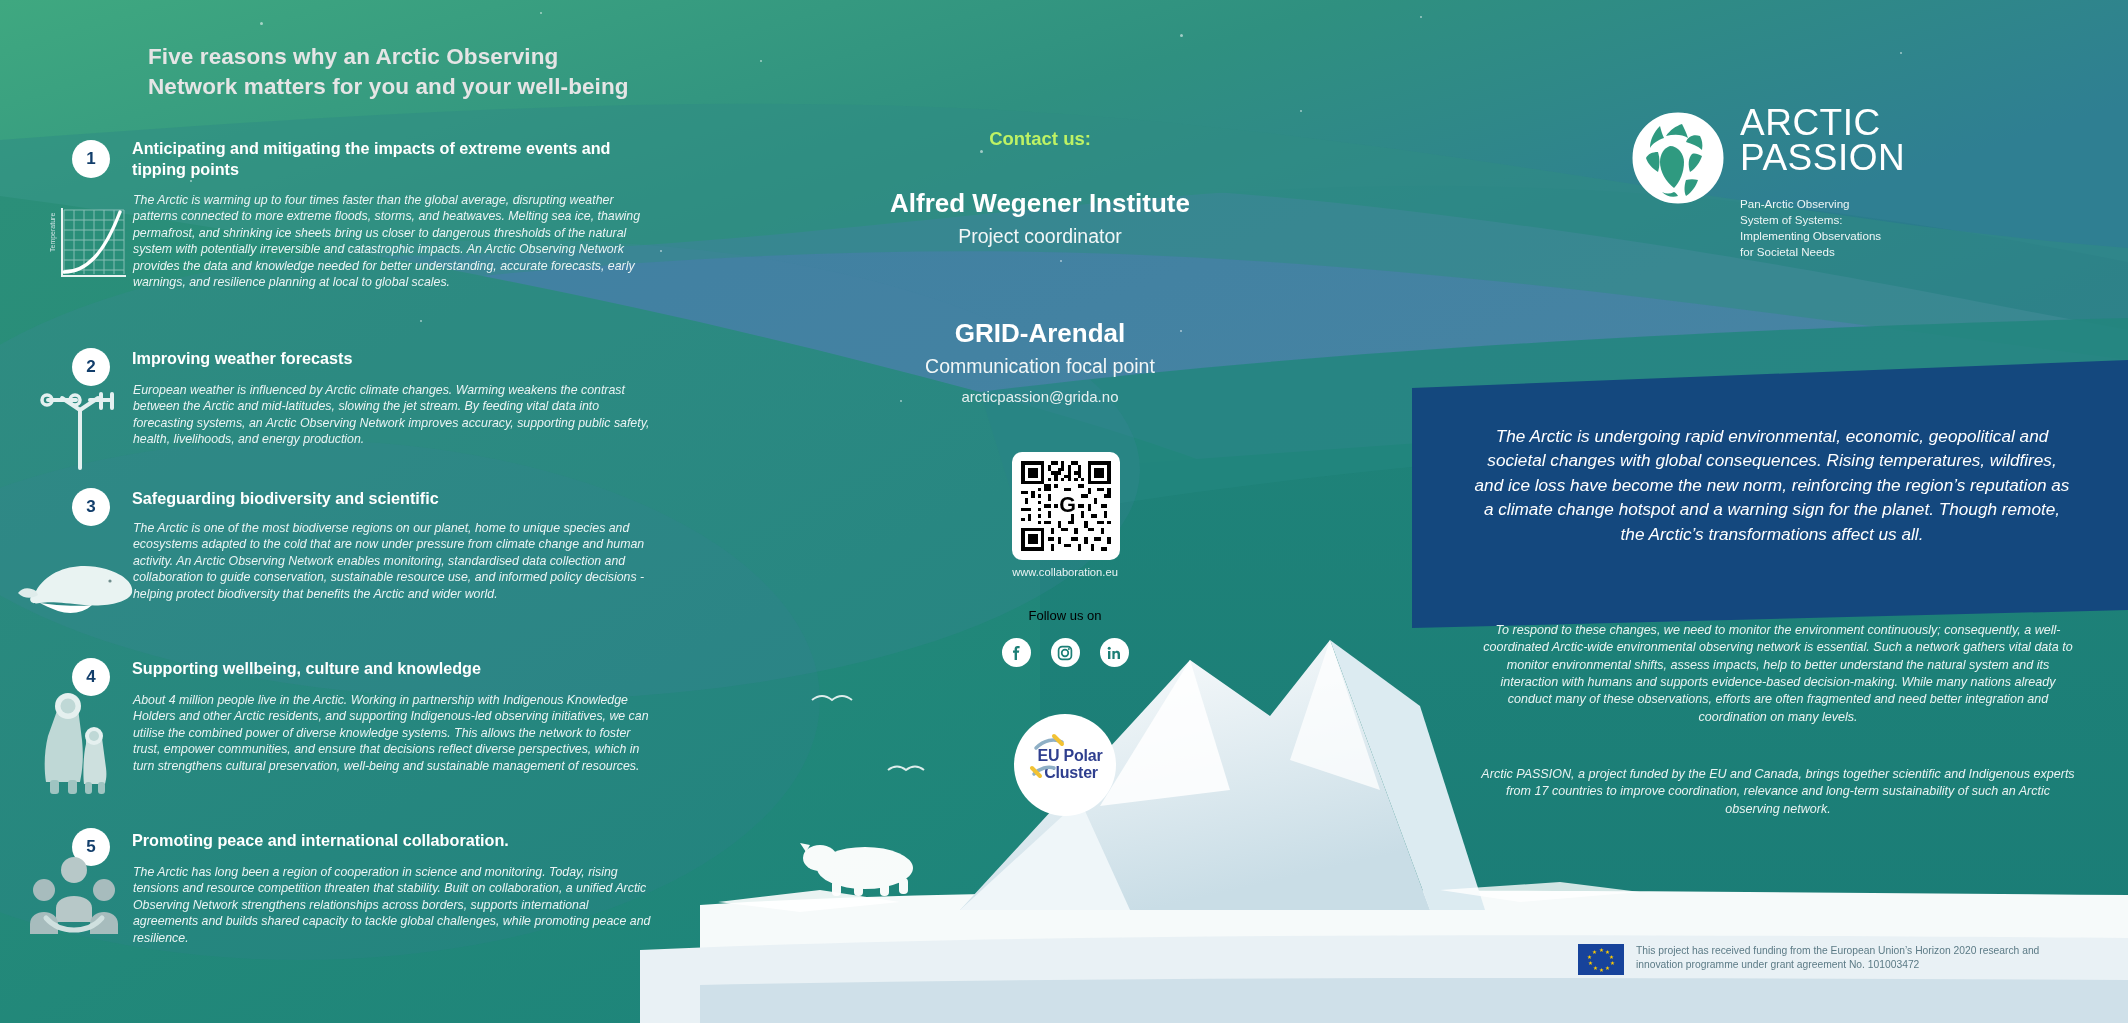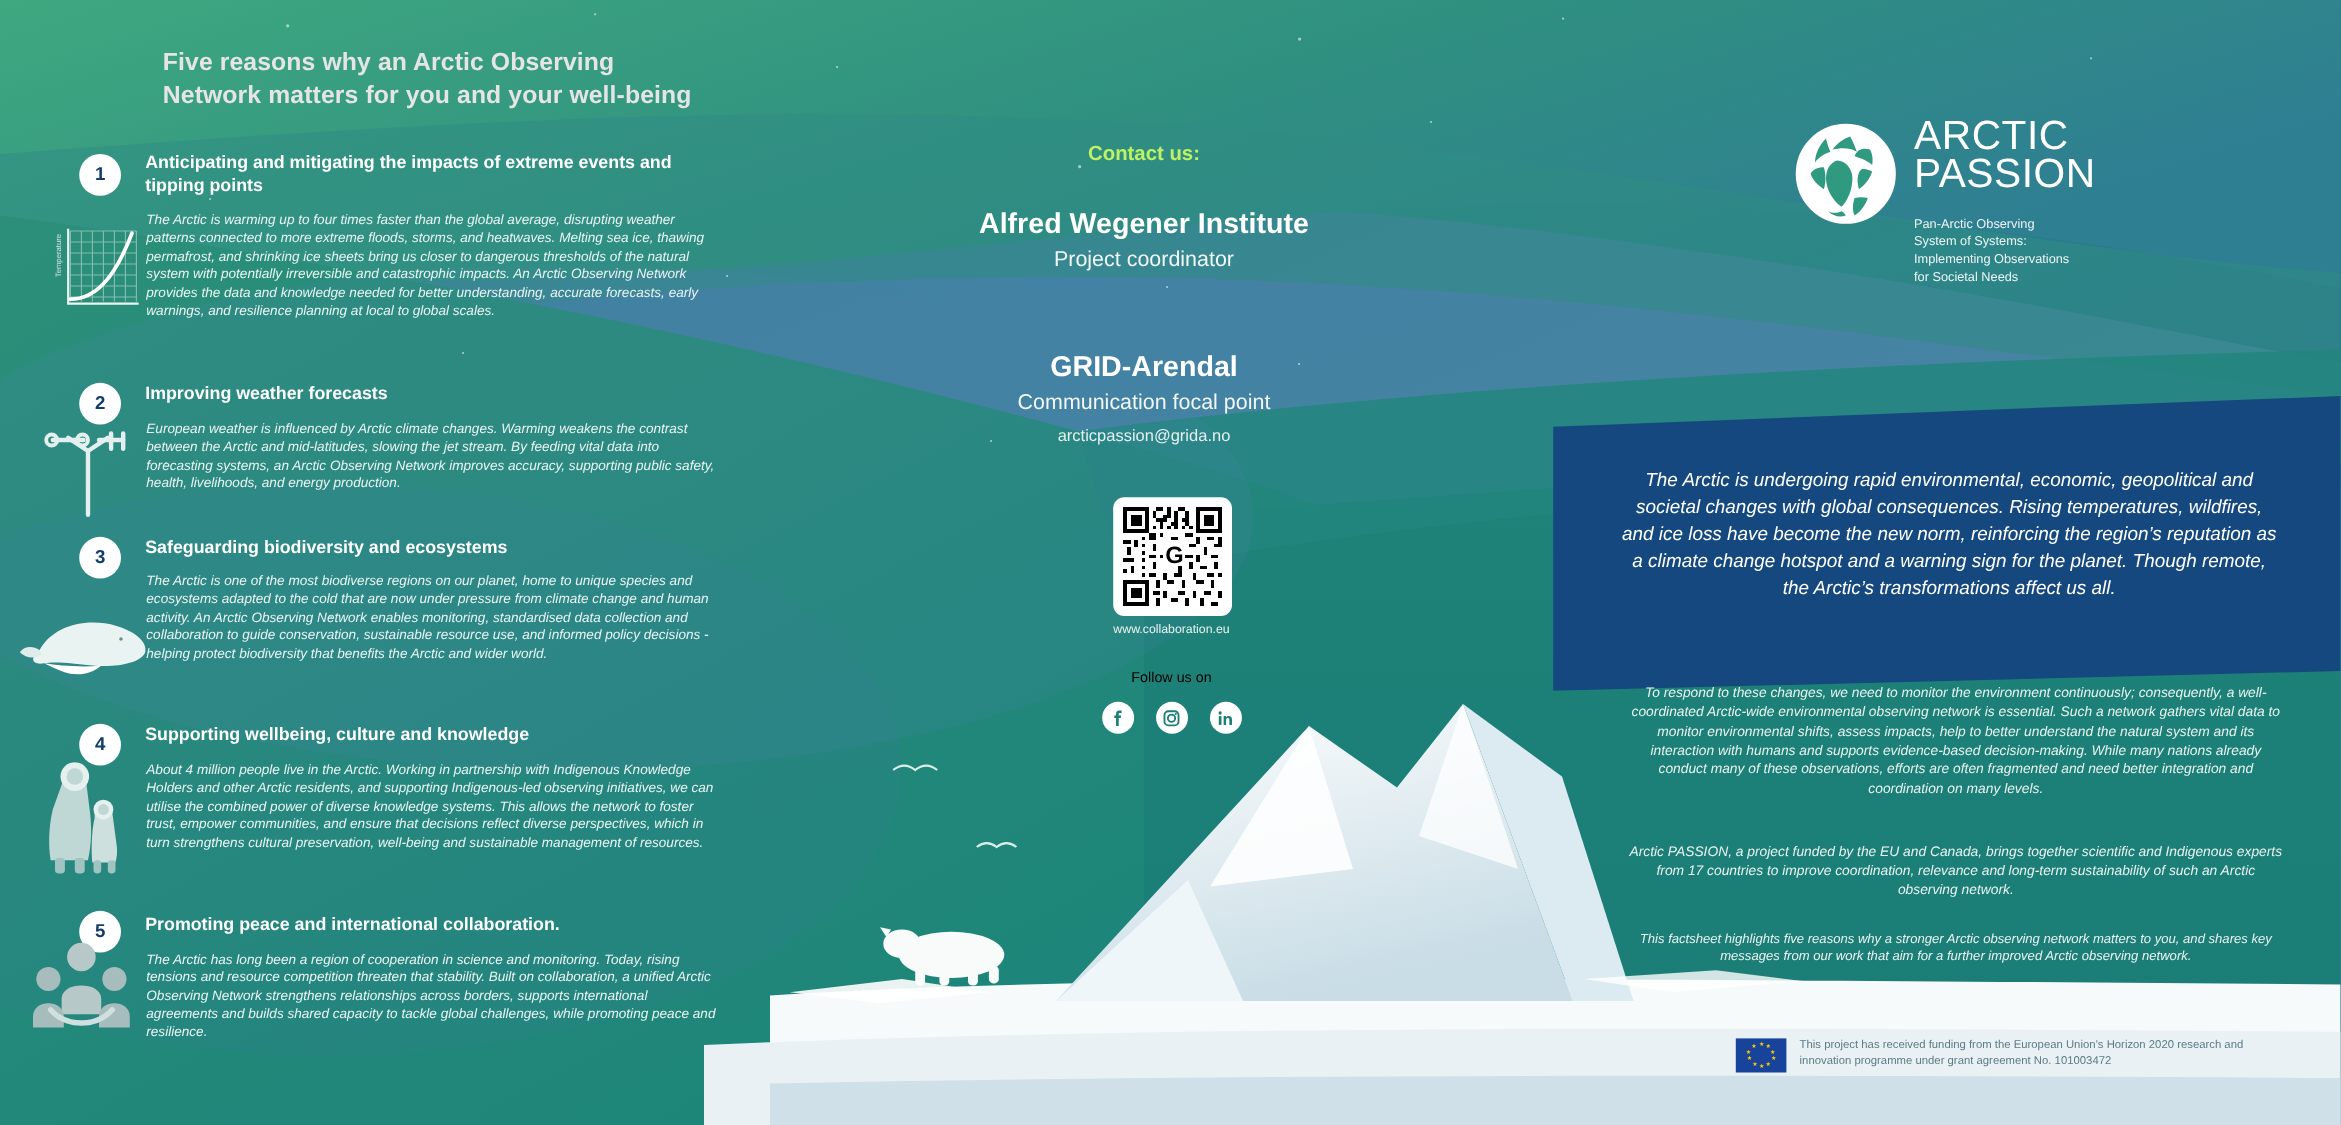--- a/index.html
+++ b/index.html
@@ -261,21 +261,21 @@
           <path d="M67,6 V20"></path>
           <path d="M78,6 V20"></path>
         </g>
         <circle cx="13" cy="12" r="5" fill="none" stroke="#e4f0f0" stroke-width="3.5"></circle>
         <circle cx="41" cy="12" r="5" fill="none" stroke="#e4f0f0" stroke-width="3.5"></circle>
       </svg>
     </div>
 
     <div class="reason">
       <div class="num-badge" style="top:488px;">3</div>
-      <div class="r-title" style="top:488px;">Safeguarding biodiversity and ecosystems</div>
+      <div class="r-title" style="top:488px;">Safeguarding biodiversity and scientific</div>
       <div class="r-body" style="top:520px;">The Arctic is one of the most biodiverse regions on our planet, home to unique species and ecosystems adapted to the cold that are now under pressure from climate change and human activity. An Arctic Observing Network enables monitoring, standardised data collection and collaboration to guide conservation, sustainable resource use, and informed policy decisions - helping protect biodiversity that benefits the Arctic and wider world.</div>
       <svg class="r-icon" style="left:14px;top:545px;" width="124" height="86" viewBox="0 0 124 86">
         <path d="M22,46 C34,24 64,16 92,24 C112,30 120,40 118,48 C114,58 92,62 70,60
                  C52,58 36,56 26,58 C16,60 12,54 22,46 Z" fill="#e9f3f2"></path>
         <path d="M26,58 C40,60 60,62 78,60 C70,68 56,70 44,66 C36,63 30,60 26,58 Z" fill="#ffffff"></path>
         <path d="M22,46 C16,42 8,42 4,48 C10,54 18,54 24,50 Z" fill="#dfeceb"></path>
         <circle cx="96" cy="36" r="1.6" fill="#6f8d8c"></circle>
       </svg>
     </div>
 
@@ -449,20 +449,30 @@
     </div>
     <div class="social">
       <svg width="16" height="16" viewBox="0 0 16 16">
         <rect x="2" y="6" width="2.4" height="8" fill="#1c7f76"></rect>
         <circle cx="3.2" cy="3.2" r="1.5" fill="#1c7f76"></circle>
         <path d="M6.4 6h2.3v1.1c.4-.7 1.2-1.3 2.4-1.3 1.9 0 2.9 1.2 2.9 3.4V14h-2.4V9.6c0-1.1-.4-1.8-1.4-1.8-.8 0-1.3.6-1.5 1.2-.1.2-.1.5-.1.8V14H6.4z" fill="#1c7f76"></path>
       </svg>
     </div>
   </div>
 
+  <div class="eupc">
+    <svg width="102" height="102" viewBox="0 0 102 102" style="position:absolute;left:0;top:0;">
+      <path d="M22,34 C30,26 40,24 48,28" stroke="#8fb0c6" stroke-width="3.5" fill="none" stroke-linecap="round"></path>
+      <path d="M40,22 L48,30" stroke="#f2c233" stroke-width="4" stroke-linecap="round"></path>
+      <path d="M20,60 C26,54 34,52 40,54" stroke="#8fb0c6" stroke-width="3.5" fill="none" stroke-linecap="round"></path>
+      <path d="M18,54 L26,62" stroke="#f2c233" stroke-width="4" stroke-linecap="round"></path>
+    </svg>
+    <div class="eupc-t1" style="margin-left:10px;">EU Polar</div>
+    <div class="eupc-t2" style="margin-left:12px;">Cluster</div>
+  </div>
 
   <div class="logo-box">
     <svg class="logo-globe" viewBox="0 0 96 96">
       <circle cx="48" cy="48" r="44" fill="#ffffff"></circle>
       <circle cx="48" cy="48" r="44" fill="none" stroke="#ffffff" stroke-width="3"></circle>
       <g fill="#2f9a80">
         <path d="M48,6 C26,8 9,26 7,47 C6,58 10,69 18,77 C14,66 16,54 22,44 C30,30 42,20 56,14 C53,10 50,7 48,6 Z" opacity="0"></path>
       </g>
       <g fill="#2f9a80">
         <path d="M30,16 C24,22 20,30 20,38 C22,34 28,30 34,28 C32,24 31,20 30,16 Z"></path>
@@ -486,21 +496,20 @@
       <div>for Societal Needs</div>
     </div>
   </div>
 
   <div class="statement">
     <div class="statement-text">The Arctic is undergoing rapid environmental, economic, geopolitical and societal changes with global consequences. Rising temperatures, wildfires, and ice loss have become the new norm, reinforcing the region’s reputation as a climate change hotspot and a warning sign for the planet. Though remote, the Arctic’s transformations affect us all.</div>
   </div>
 
   <div class="rp" style="top:622px;">To respond to these changes, we need to monitor the environment continuously; consequently, a well-coordinated Arctic-wide environmental observing network is essential. Such a network gathers vital data to monitor environmental shifts, assess impacts, help to better understand the natural system and its interaction with humans and supports evidence-based decision-making. While many nations already conduct many of these observations, efforts are often fragmented and need better integration and coordination on many levels.</div>
   <div class="rp" style="top:766px;">Arctic PASSION, a project funded by the EU and Canada, brings together scientific and Indigenous experts from 17 countries to improve coordination, relevance and long-term sustainability of such an Arctic observing network.</div>
-  <div class="rp" style="top:845px;font-size:11.9px;">This factsheet highlights five reasons why a stronger Arctic observing network matters to you, and shares key messages from our work that aim for a further improved Arctic observing network.</div>
 
   <div class="eu-footer">
     <div class="eu-flag">
       <span class="eu-star" style="left:21px;top:4px;">★</span>
       <span class="eu-star" style="left:27px;top:6px;">★</span>
       <span class="eu-star" style="left:31px;top:11px;">★</span>
       <span class="eu-star" style="left:32px;top:17px;">★</span>
       <span class="eu-star" style="left:27px;top:22px;">★</span>
       <span class="eu-star" style="left:21px;top:24px;">★</span>
       <span class="eu-star" style="left:15px;top:22px;">★</span>

